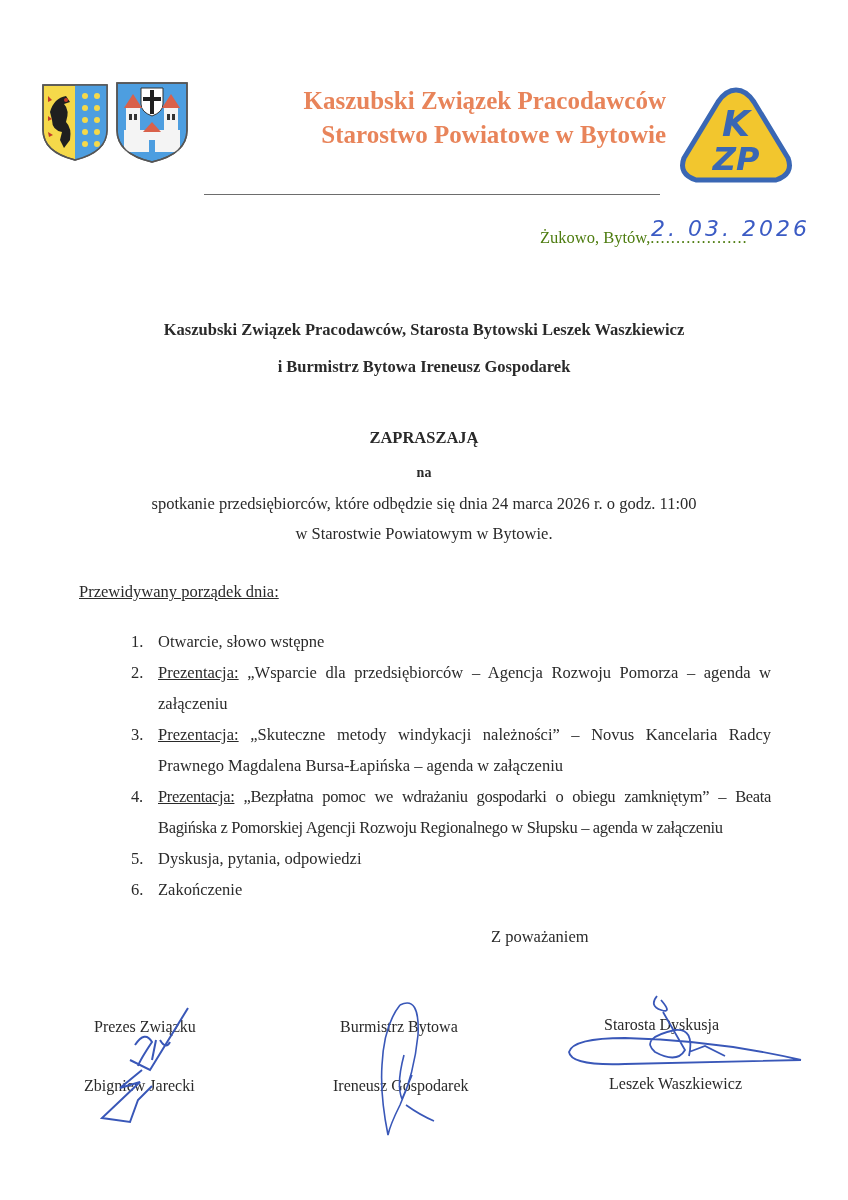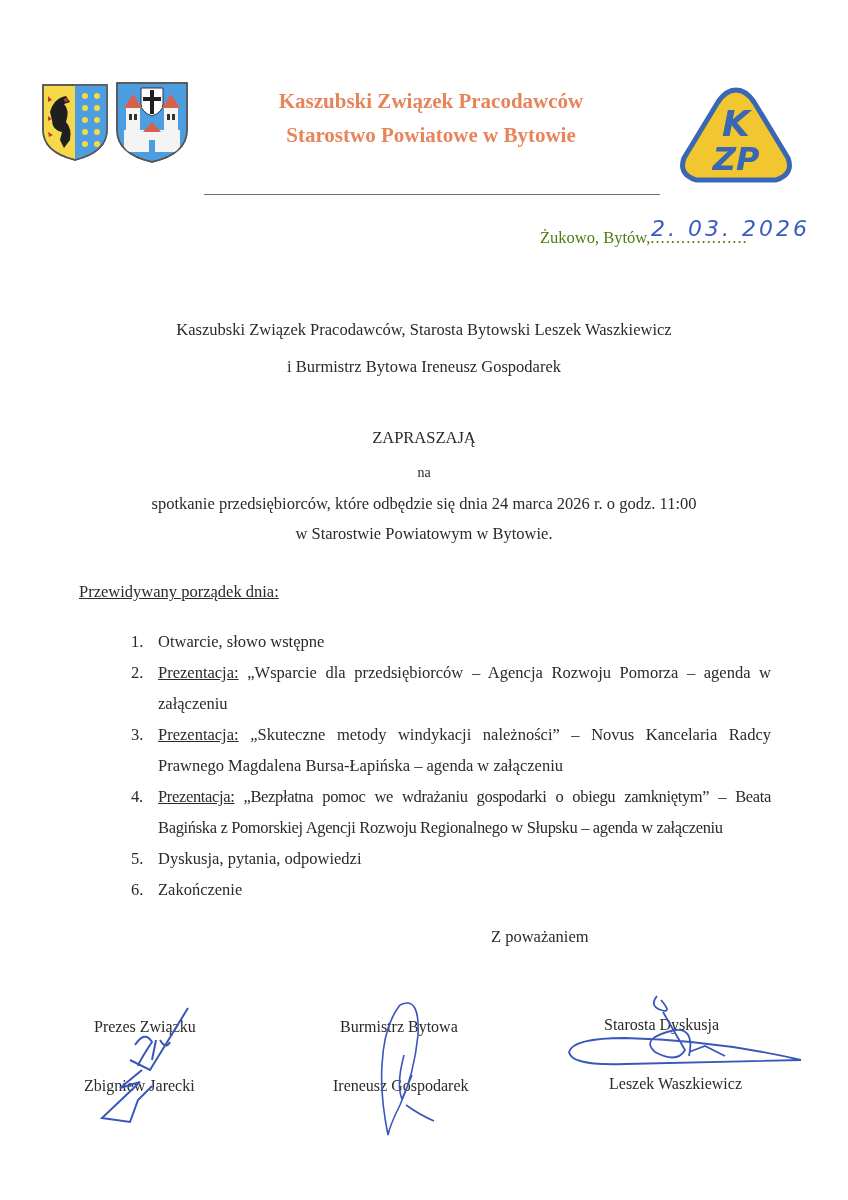--- a/index.html
+++ b/index.html
@@ -1,35 +1,35 @@
 <!DOCTYPE html>
 <html><head>
 <meta charset="utf-8">
 <style>
   html, body { margin: 0; padding: 0; background: #ffffff; }
   body { width: 848px; height: 1200px; position: relative; overflow: hidden;
          font-family: "Liberation Serif", "DejaVu Serif", serif; color: #2a2a2a; }
 
   
   .crest { position: absolute; }
-  .header-titles { position: absolute; left: 196px; top: 84px; width: 470px; text-align: center;
-                   color: #e8845a; font-weight: bold; font-size: 21px; line-height: 34px; }
+  .header-titles { position: absolute; left: 196px; top: 84px; width: 470px; text-align: right;
+                   color: #e8845a; font-weight: bold; font-size: 25px; line-height: 34px; }
   .header-titles div { white-space: nowrap; }
   .header-rule { position: absolute; left: 204px; top: 194px; width: 456px; height: 1px; background: #6d6d6d; }
   .kzp { position: absolute; left: 676px; top: 84px; }
 
   
   .date-line { position: absolute; left: 540px; top: 228px; font-size: 16.5px; color: #4d7c0f; white-space: nowrap; }
   .date-dots { letter-spacing: 1px; }
   .date-hand { position: absolute; left: 651px; top: 216px; font-family: "DejaVu Sans", sans-serif;
                font-style: italic; color: #3b5bc4; font-size: 22px; letter-spacing: 3px; white-space: nowrap; }
 
   
   .center { position: absolute; left: 0; width: 848px; text-align: center; white-space: nowrap; }
-  .bold { font-weight: normal; }
+  .bold { font-weight: bold; }
   .t16 { font-size: 16.5px; }
   .agenda-head { position: absolute; left: 79px; top: 582px; font-size: 16.5px; text-decoration: underline; }
   .agenda { position: absolute; left: 131px; top: 626px; width: 640px; font-size: 16.5px; line-height: 31px; }
   .agenda-item { position: relative; padding-left: 27px; }
   .agenda-num { position: absolute; left: 0; top: 0; }
   .agenda-item .pre { text-decoration: underline; }
   .justify { text-align: justify; text-align-last: left; }
 
   .closing { position: absolute; left: 491px; top: 927px; font-size: 16.5px; }
   .sig-label { position: absolute; font-size: 16px; white-space: nowrap; }

